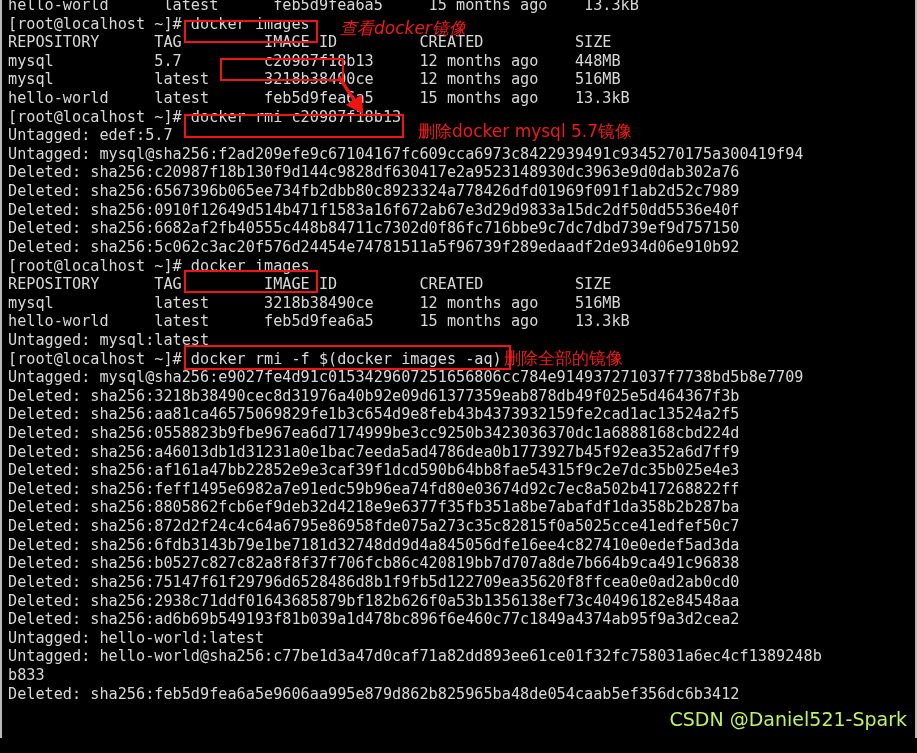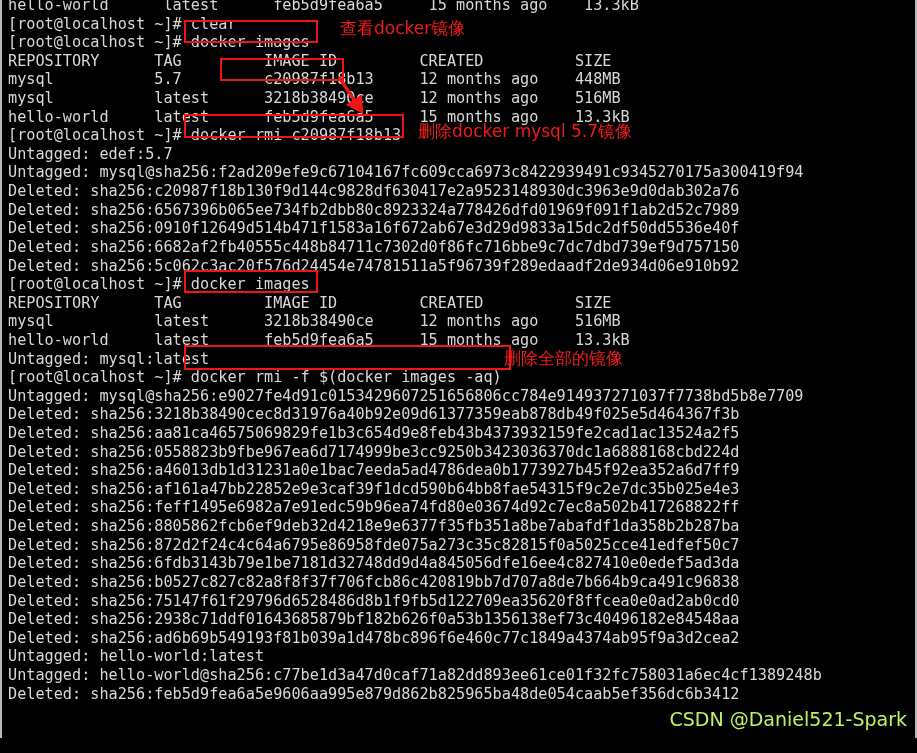--- a/index.html
+++ b/index.html
@@ -90,21 +90,20 @@
     white-space: nowrap;
   }
 </style>
 </head>
 <body>
 
 <div id="screen">
 
   <div id="term">
       <div class="line">hello-world      latest      feb5d9fea6a5     15 months ago    13.3kB</div>
-      <div class="line">[root@localhost ~]# clear</div>
       <div class="line">[root@localhost ~]# docker images</div>
       <div class="line">REPOSITORY      TAG         IMAGE ID         CREATED          SIZE</div>
       <div class="line">mysql           5.7         c20987f18b13     12 months ago    448MB</div>
       <div class="line">mysql           latest      3218b38490ce     12 months ago    516MB</div>
       <div class="line">hello-world     latest      feb5d9fea6a5     15 months ago    13.3kB</div>
       <div class="line">[root@localhost ~]# docker rmi c20987f18b13</div>
       <div class="line">Untagged: edef:5.7</div>
       <div class="line">Untagged: mysql@sha256:f2ad209efe9c67104167fc609cca6973c8422939491c9345270175a300419f94</div>
       <div class="line">Deleted: sha256:c20987f18b130f9d144c9828df630417e2a9523148930dc3963e9d0dab302a76</div>
       <div class="line">Deleted: sha256:6567396b065ee734fb2dbb80c8923324a778426dfd01969f091f1ab2d52c7989</div>
@@ -126,30 +125,31 @@
       <div class="line">Deleted: sha256:feff1495e6982a7e91edc59b96ea74fd80e03674d92c7ec8a502b417268822ff</div>
       <div class="line">Deleted: sha256:8805862fcb6ef9deb32d4218e9e6377f35fb351a8be7abafdf1da358b2b287ba</div>
       <div class="line">Deleted: sha256:872d2f24c4c64a6795e86958fde075a273c35c82815f0a5025cce41edfef50c7</div>
       <div class="line">Deleted: sha256:6fdb3143b79e1be7181d32748dd9d4a845056dfe16ee4c827410e0edef5ad3da</div>
       <div class="line">Deleted: sha256:b0527c827c82a8f8f37f706fcb86c420819bb7d707a8de7b664b9ca491c96838</div>
       <div class="line">Deleted: sha256:75147f61f29796d6528486d8b1f9fb5d122709ea35620f8ffcea0e0ad2ab0cd0</div>
       <div class="line">Deleted: sha256:2938c71ddf01643685879bf182b626f0a53b1356138ef73c40496182e84548aa</div>
       <div class="line">Deleted: sha256:ad6b69b549193f81b039a1d478bc896f6e460c77c1849a4374ab95f9a3d2cea2</div>
       <div class="line">Untagged: hello-world:latest</div>
       <div class="line">Untagged: hello-world@sha256:c77be1d3a47d0caf71a82dd893ee61ce01f32fc758031a6ec4cf1389248b</div>
+      <div class="line">b833</div>
       <div class="line">Deleted: sha256:feb5d9fea6a5e9606aa995e879d862b825965ba48de054caab5ef356dc6b3412</div>
     </div>
 
   <div id="overlay">
       <div class="anno-box" style="left: 184px; top: 20px; width: 134px; height: 23px;"></div>
       <div class="anno-box" style="left: 220px; top: 58px; width: 124px; height: 23px;"></div>
       <div class="anno-box" style="left: 184px; top: 114px; width: 220px; height: 24px;"></div>
       <div class="anno-box" style="left: 184px; top: 270px; width: 134px; height: 23px;"></div>
       <div class="anno-box" style="left: 184px; top: 345px; width: 327px; height: 25px;"></div>
-      <div class="anno-text" style="left: 340px; top: 18px;">查看docker镜像</div>
+      <div class="anno-text" style="left: 340px; top: 18px; font-style: italic;">查看docker镜像</div>
       <div class="anno-text" style="left: 418px; top: 121px; text-align: right;">删除docker mysql 5.7镜像</div>
       <div class="anno-text" style="left: 504px; top: 348px;">删除全部的镜像</div>
     </div>
 
   <svg class="anno-arrow" id="arrow-svg" width="60" height="60" viewBox="0 0 60 60" style="left:330px; top:68px;">
     <defs>
       <marker id="ah" markerWidth="6" markerHeight="6" refX="2.4" refY="3" orient="auto" markerUnits="strokeWidth">
         <path d="M0,0 L0,6 L5.4,3 z" fill="#f01414"></path>
       </marker>
     </defs>

